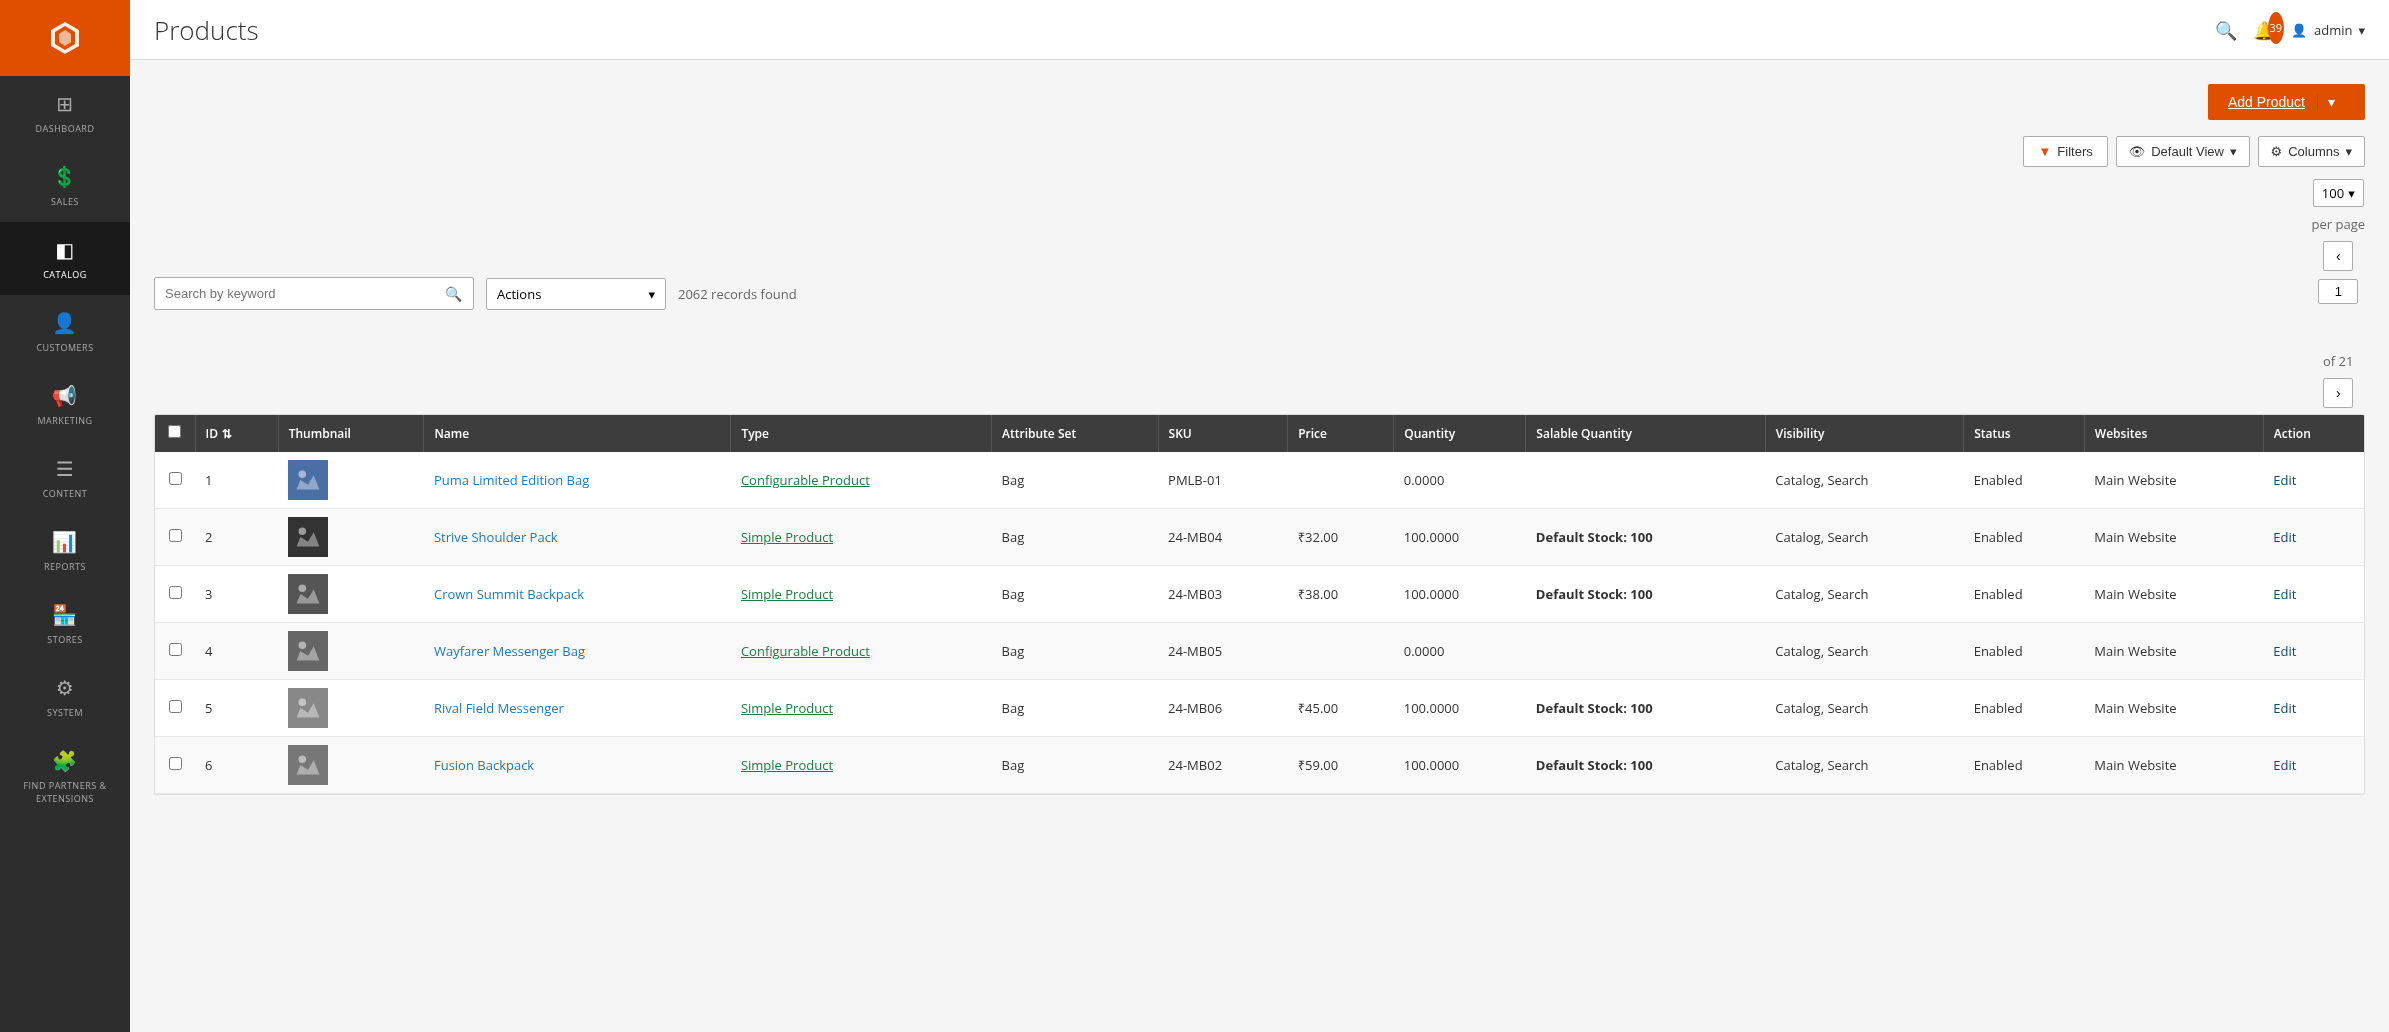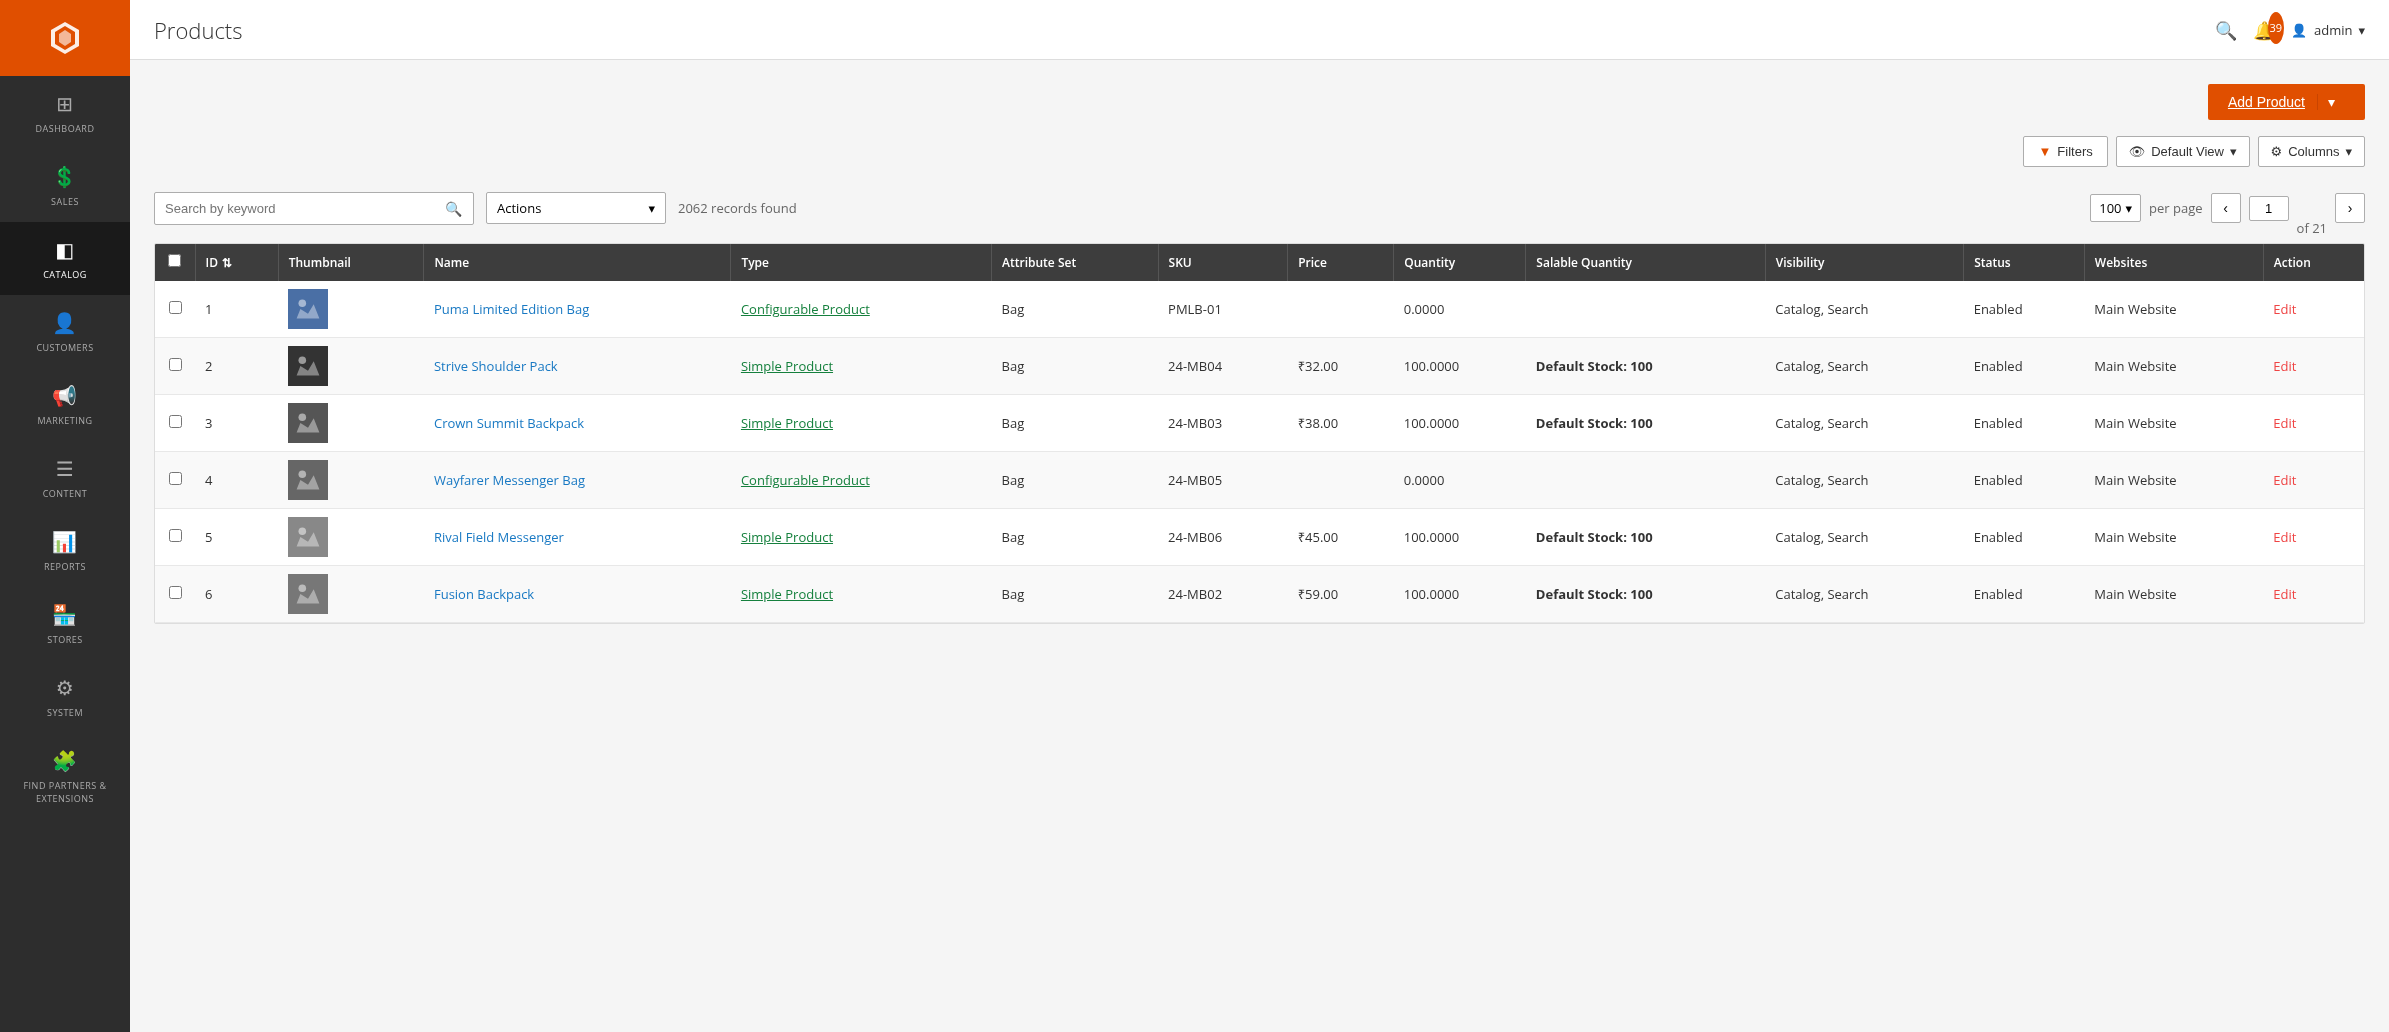--- a/index.html
+++ b/index.html
@@ -55,21 +55,21 @@
     .topbar {
       background: #fff;
       border-bottom: 1px solid #ddd;
       padding: 0 24px;
       height: 60px;
       display: flex;
       align-items: center;
       justify-content: space-between;
       flex-shrink: 0;
     }
-    .topbar-title { font-size: 22px; font-weight: 300; color: #333; }
+    .topbar-title { font-size: 26px; font-weight: 300; color: #333; }
     .topbar-right { display: flex; align-items: center; gap: 16px; }
     .topbar-icon { font-size: 18px; color: #666; cursor: pointer; }
     .notif-badge { position: relative; display: inline-block; }
     .notif-badge .badge {
       position: absolute; top: -6px; right: -8px;
       background: #e04f00; color: #fff; border-radius: 50%;
       font-size: 11px; width: 16px; height: 32px;
       display: flex; align-items: center; justify-content: center;
     }
     .admin-user { display: flex; align-items: center; gap: 6px; color: #333; cursor: pointer; font-size: 13px; }
@@ -174,20 +174,21 @@
       min-width: 180px;
       justify-content: space-between;
     }
     .records-found { color: #666; font-size: 13px; }
 
     
     .pagination {
       display: flex;
       align-items: center;
       gap: 4px;
+      flex-direction: column;
     }
     .page-size-select {
       display: flex;
       align-items: center;
       border: 1px solid #adadad;
       background: #fff;
       padding: 4px 8px;
       border-radius: 2px;
       gap: 4px;
     }
@@ -239,21 +240,21 @@
       border-bottom: 1px solid #e8e8e8;
     }
     tbody tr:nth-child(even) { background: #f9f9f9; }
     tbody td {
       padding: 8px 10px;
       color: #333;
       vertical-align: middle;
     }
     .product-name-link { color: #1979c3; cursor: pointer; text-decoration: none; }
     .type-link { color: #15803d; cursor: pointer; text-decoration: underline; }
-    .edit-link { color: #ef4444; cursor: pointer; }
+    .edit-link { color: #0c4a6e; cursor: pointer; }
     .thumbnail-img {
       width: 40px; height: 40px;
       background: #eee;
       display: flex; align-items: center; justify-content: center;
       overflow: hidden;
     }
     .checkbox-col { width: 40px; text-align: center; }
     .col-header-with-sort { display: flex; align-items: center; gap: 4px; }
     
     

